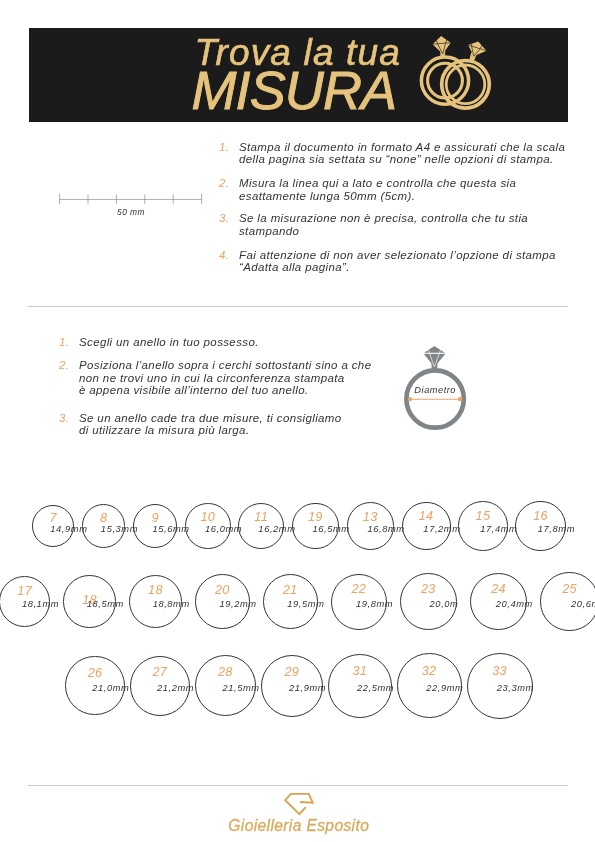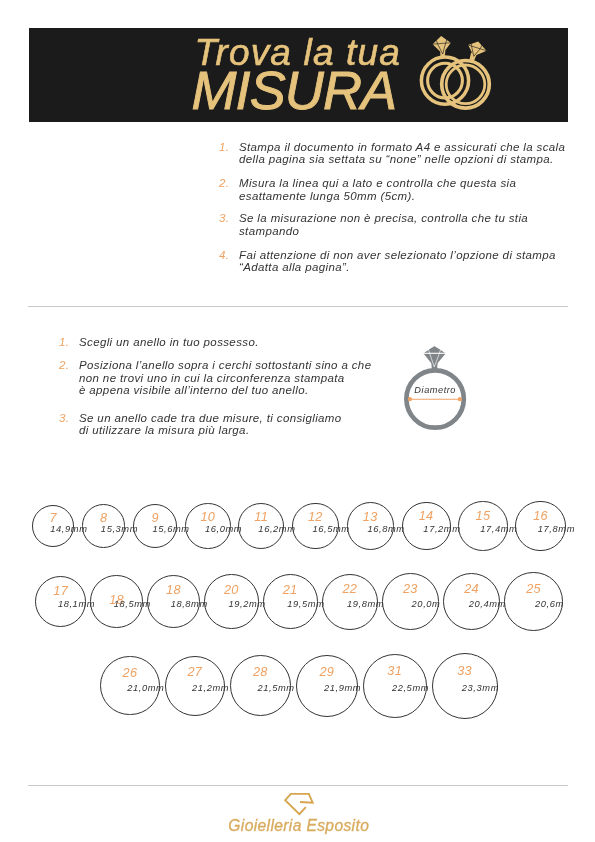--- a/index.html
+++ b/index.html
@@ -136,20 +136,34 @@
       <span class="otext">Se la misurazione non è precisa, controlla che tu stia
 stampando</span>
     </div>
     <div class="oitem" style="left:219px; top:248.5px; width:340px">
       <span class="onum">4.</span>
       <span class="otext">Fai attenzione di non aver selezionato l’opzione di stampa
 “Adatta alla pagina”.</span>
     </div>
   </div>
 
+  <div class="ruler-wrap">
+    <svg width="155" height="18" viewBox="0 0 155 18" xmlns="http://www.w3.org/2000/svg">
+      <g stroke="#7a7d82" stroke-width="0.62" fill="none">
+        <line x1="4.6" y1="9.4" x2="146.6" y2="9.4"></line>
+        <line x1="4.6" y1="3.9" x2="4.6" y2="14.2"></line>
+        <line x1="33.0" y1="4.6" x2="33.0" y2="13.8"></line>
+        <line x1="61.4" y1="4.6" x2="61.4" y2="13.8"></line>
+        <line x1="89.8" y1="4.6" x2="89.8" y2="13.8"></line>
+        <line x1="118.2" y1="4.6" x2="118.2" y2="13.8"></line>
+        <line x1="146.6" y1="3.9" x2="146.6" y2="14.2"></line>
+      </g>
+    </svg>
+    <div class="ruler-label">50 mm</div>
+  </div>
 
   <div class="divider" style="top:306px"></div>
 
   <div id="measure-list">
     <div class="oitem" style="left:59px; top:335.7px; width:330px">
       <span class="onum">1.</span>
       <span class="otext">Scegli un anello in tuo possesso.</span>
     </div>
     <div class="oitem" style="left:59px; top:359px; width:330px">
       <span class="onum">2.</span>
@@ -199,41 +213,41 @@
       </div>
       <div class="circ" style="width:45.354px;height:45.354px">
         <div class="csize" style="top:8.844px">10</div>
         <div class="cmm" style="top:21.543px">16,0mm</div>
       </div>
       <div class="circ" style="width:45.921px;height:45.921px">
         <div class="csize" style="top:8.955px">11</div>
         <div class="cmm" style="top:21.812px">16,2mm</div>
       </div>
       <div class="circ" style="width:46.771px;height:46.771px">
-        <div class="csize" style="top:9.120px">12</div>
+        <div class="csize" style="top:9.120px">19</div>
         <div class="cmm" style="top:22.216px">16,5mm</div>
       </div>
       <div class="circ" style="width:47.621px;height:47.621px">
         <div class="csize" style="top:9.286px">13</div>
         <div class="cmm" style="top:22.620px">16,8mm</div>
       </div>
       <div class="circ" style="width:48.755px;height:48.755px">
         <div class="csize" style="top:9.507px">14</div>
         <div class="cmm" style="top:23.159px">17,2mm</div>
       </div>
       <div class="circ" style="width:49.322px;height:49.322px">
         <div class="csize" style="top:9.618px">15</div>
         <div class="cmm" style="top:23.428px">17,4mm</div>
       </div>
       <div class="circ" style="width:50.456px;height:50.456px">
         <div class="csize" style="top:9.839px">16</div>
         <div class="cmm" style="top:23.967px">17,8mm</div>
       </div>
     </div>
-    <div class="row" style="top:572.4px;gap:4px">
+    <div class="row" style="top:572.4px;gap:13px">
       <div class="circ" style="width:51.306px;height:51.306px">
         <div class="csize" style="top:10.005px">17</div>
         <div class="cmm" style="top:24.370px">18,1mm</div>
       </div>
       <div class="circ" style="width:52.440px;height:52.440px">
         <div class="csize" style="top:20px">18</div>
         <div class="cmm" style="top:24.909px">18,5mm</div>
       </div>
       <div class="circ" style="width:53.290px;height:53.290px">
         <div class="csize" style="top:10.392px">18</div>
@@ -278,20 +292,24 @@
         <div class="cmm" style="top:28.948px">21,5mm</div>
       </div>
       <div class="circ" style="width:62.078px;height:62.078px">
         <div class="csize" style="top:12.105px">29</div>
         <div class="cmm" style="top:29.487px">21,9mm</div>
       </div>
       <div class="circ" style="width:63.779px;height:63.779px">
         <div class="csize" style="top:12.437px">31</div>
         <div class="cmm" style="top:30.295px">22,5mm</div>
       </div>
+      <div class="circ" style="width:64.912px;height:64.912px">
+        <div class="csize" style="top:12.658px">32</div>
+        <div class="cmm" style="top:30.833px">22,9mm</div>
+      </div>
       <div class="circ" style="width:66.046px;height:66.046px">
         <div class="csize" style="top:12.879px">33</div>
         <div class="cmm" style="top:31.372px">23,3mm</div>
       </div>
     </div>
   </div>
 
   <div class="divider" style="top:785px"></div>
 
   <div class="footer-logo">

